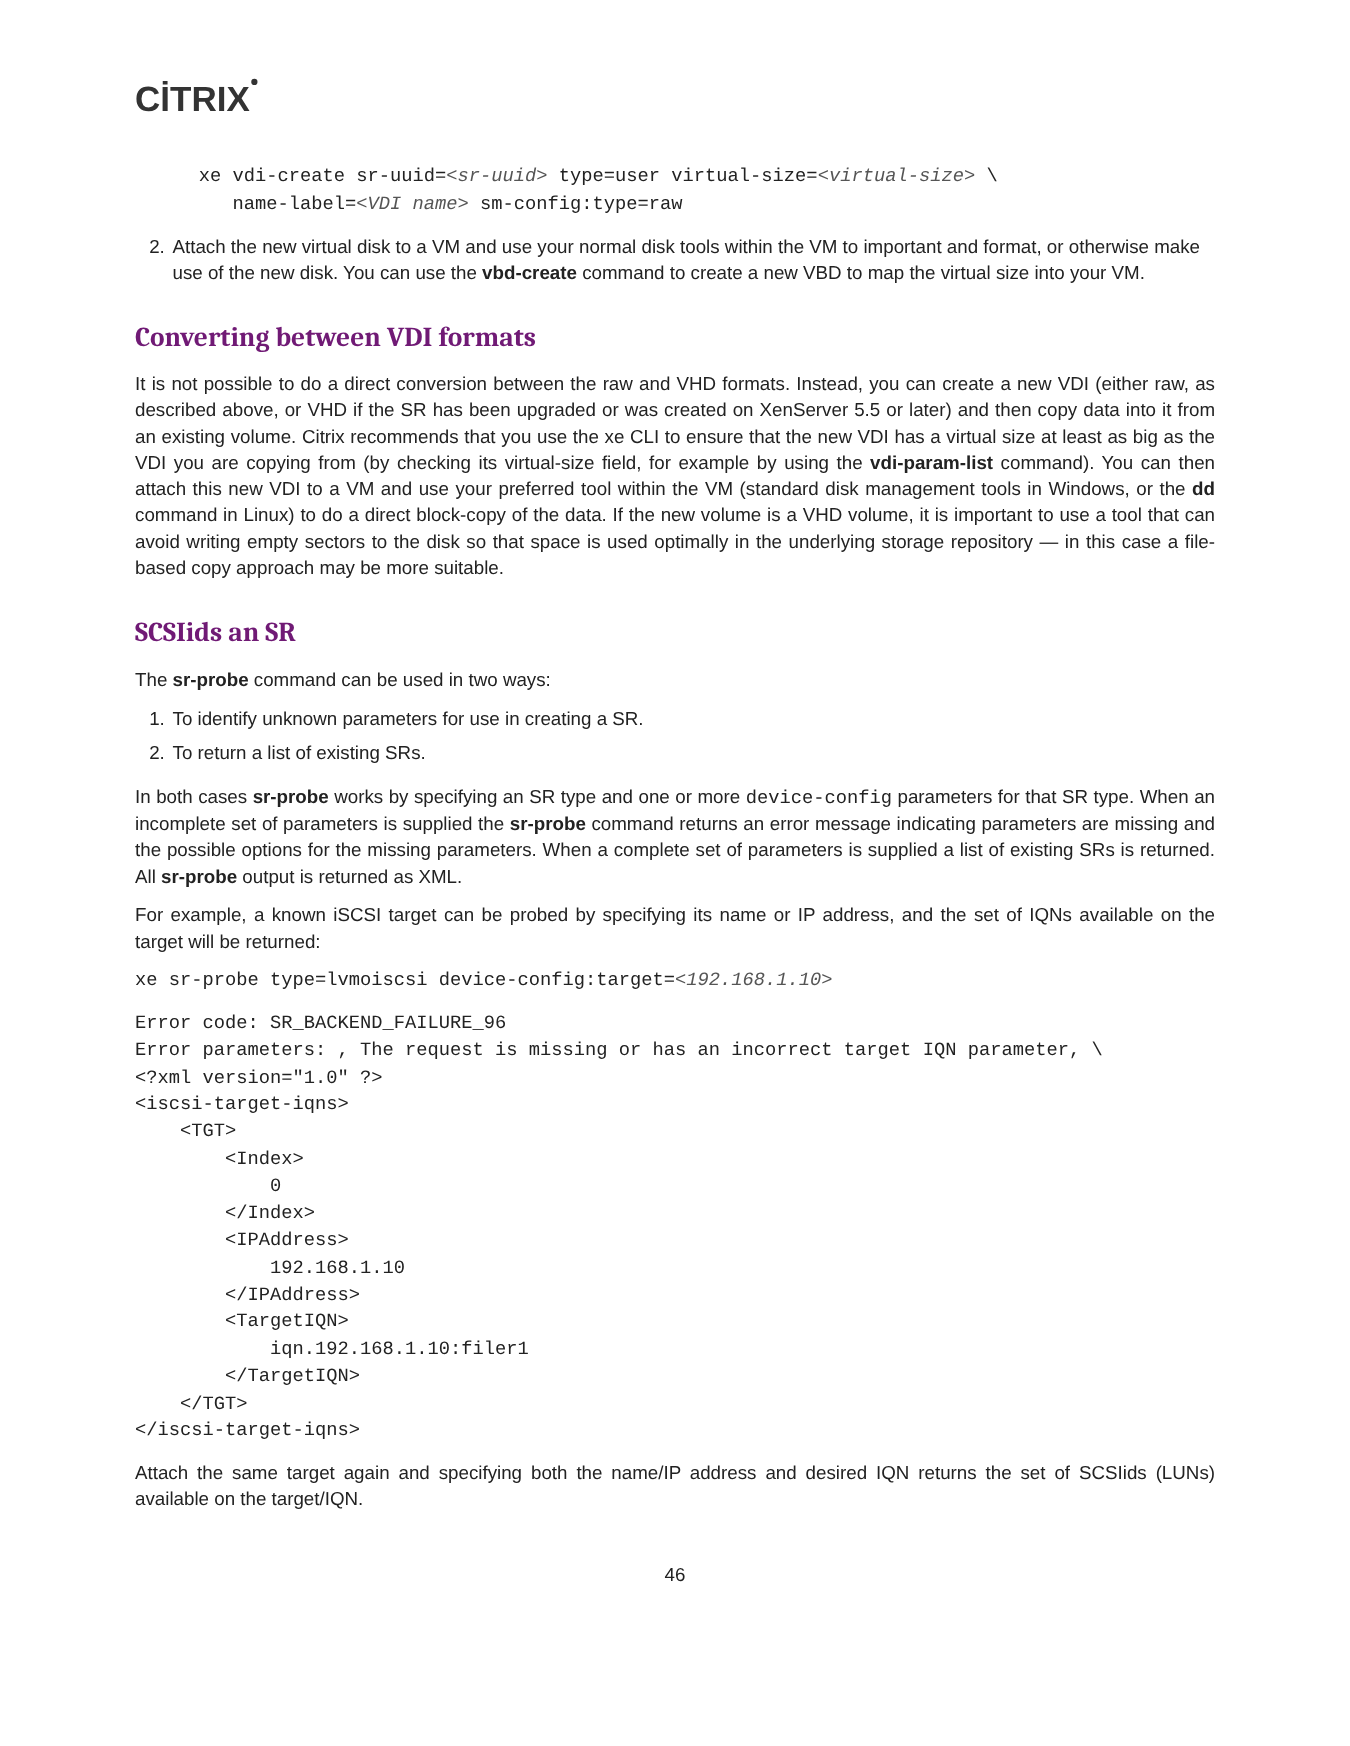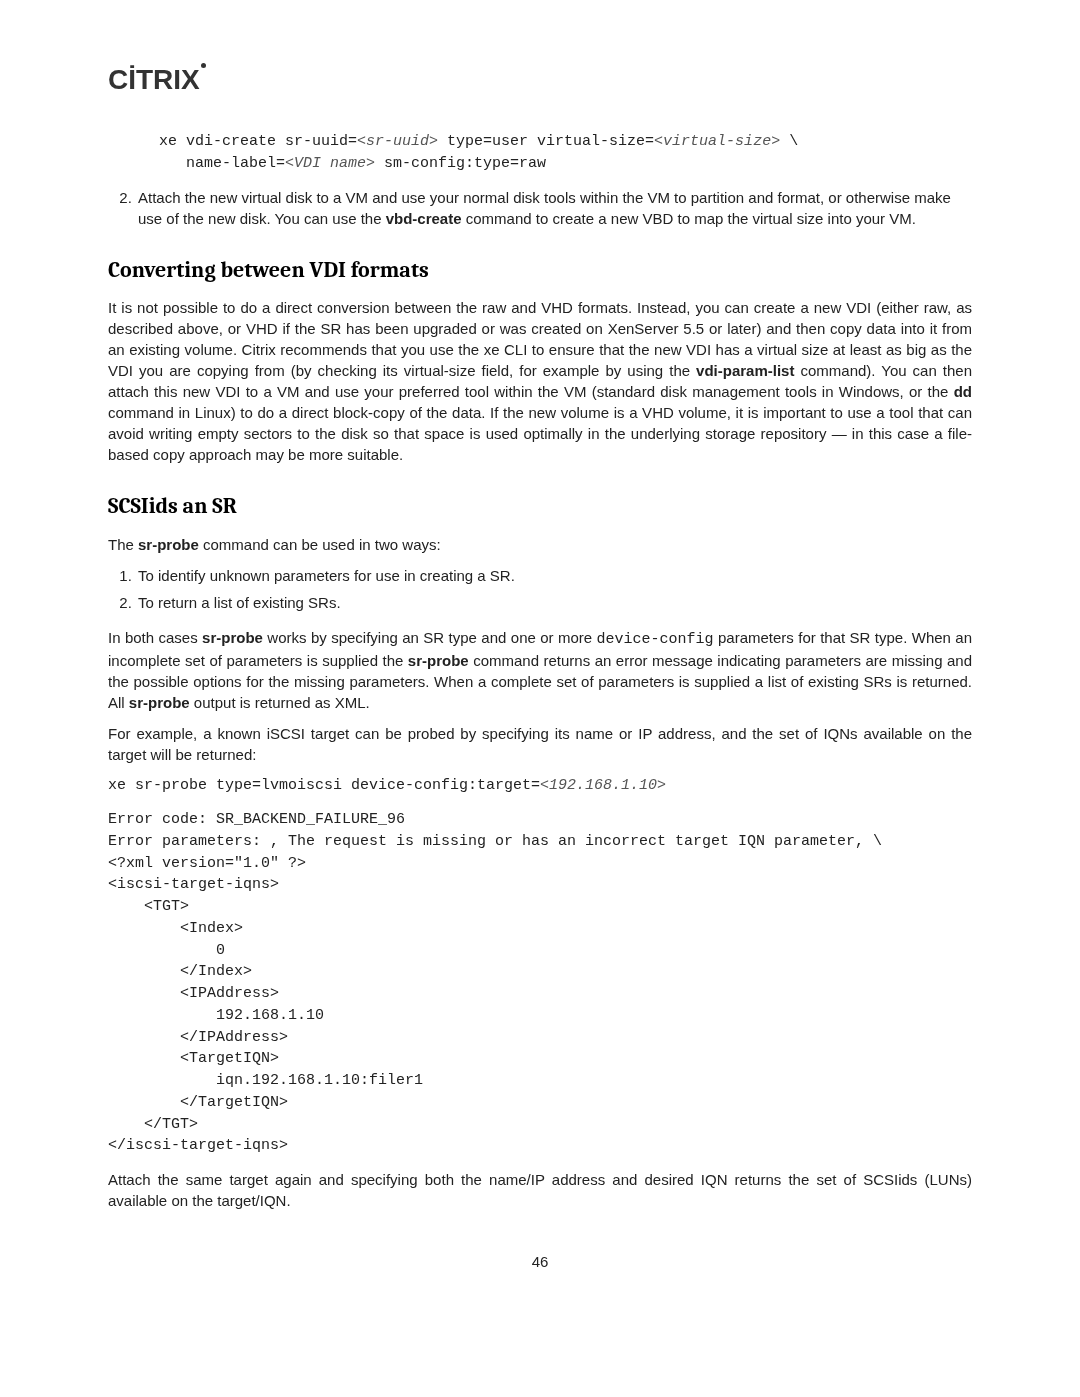--- a/index.html
+++ b/index.html
@@ -48,21 +48,21 @@
     margin: 6px 0 14px 0;
     padding-left: 28px;
   }
   ol li {
     margin-bottom: 6px;
     padding-left: 2px;
   }
   h2.section {
     font-family: Cambria, Georgia, serif;
     font-weight: bold;
-    color: #000000;
+    color: #701a75;
     font-size: 22px;
     margin: 26px 0 12px 0;
   }
   p {
     margin: 10px 0;
     text-align: justify;
   }
   b { font-weight: bold; }
   .indent-code { margin-left: 51px; }
   .pagenum {
@@ -75,21 +75,21 @@
 <body>
 
 <div class="logo">
   <span>CİTRIX</span><span class="dot"></span>
 </div>
 
 <pre class="indent-code"><span>xe vdi-create sr-uuid=</span><span class="italic-arg">&lt;sr-uuid&gt;</span><span> type=user virtual-size=</span><span class="italic-arg">&lt;virtual-size&gt;</span><span> \</span>
 <span>   name-label=</span><span class="italic-arg">&lt;VDI name&gt;</span><span> sm-config:type=raw</span></pre>
 
 <ol start="2">
-  <li><span>Attach the new virtual disk to a VM and use your normal disk tools within the VM to partition and format, or otherwise make use of the new disk. You can use the </span><b>vbd-create</b><span> command to create a new VBD to map the virtual size into your VM.</span></li>
+  <li><span>Attach the new virtual disk to a VM and use your normal disk tools within the VM to important and format, or otherwise make use of the new disk. You can use the </span><b>vbd-create</b><span> command to create a new VBD to map the virtual size into your VM.</span></li>
 </ol>
 
 <h2 class="section">Converting between VDI formats</h2>
 
 <p><span>It is not possible to do a direct conversion between the raw and VHD formats. Instead, you can create a new VDI (either raw, as described above, or VHD if the SR has been upgraded or was created on XenServer 5.5 or later) and then copy data into it from an existing volume. Citrix recommends that you use the xe CLI to ensure that the new VDI has a virtual size at least as big as the VDI you are copying from (by checking its virtual-size field, for example by using the </span><b>vdi-param-list</b><span> command). You can then attach this new VDI to a VM and use your preferred tool within the VM (standard disk management tools in Windows, or the </span><b>dd</b><span> command in Linux) to do a direct block-copy of the data. If the new volume is a VHD volume, it is important to use a tool that can avoid writing empty sectors to the disk so that space is used optimally in the underlying storage repository — in this case a file-based copy approach may be more suitable.</span></p>
 
 <h2 class="section">SCSIids an SR</h2>
 
 <p><span>The </span><b>sr-probe</b><span> command can be used in two ways:</span></p>
 

